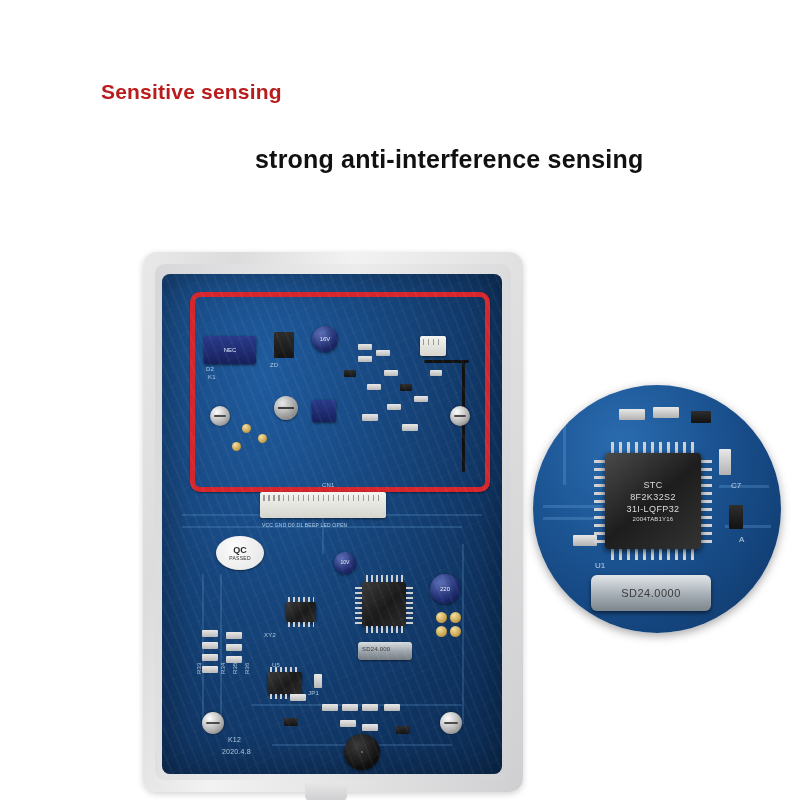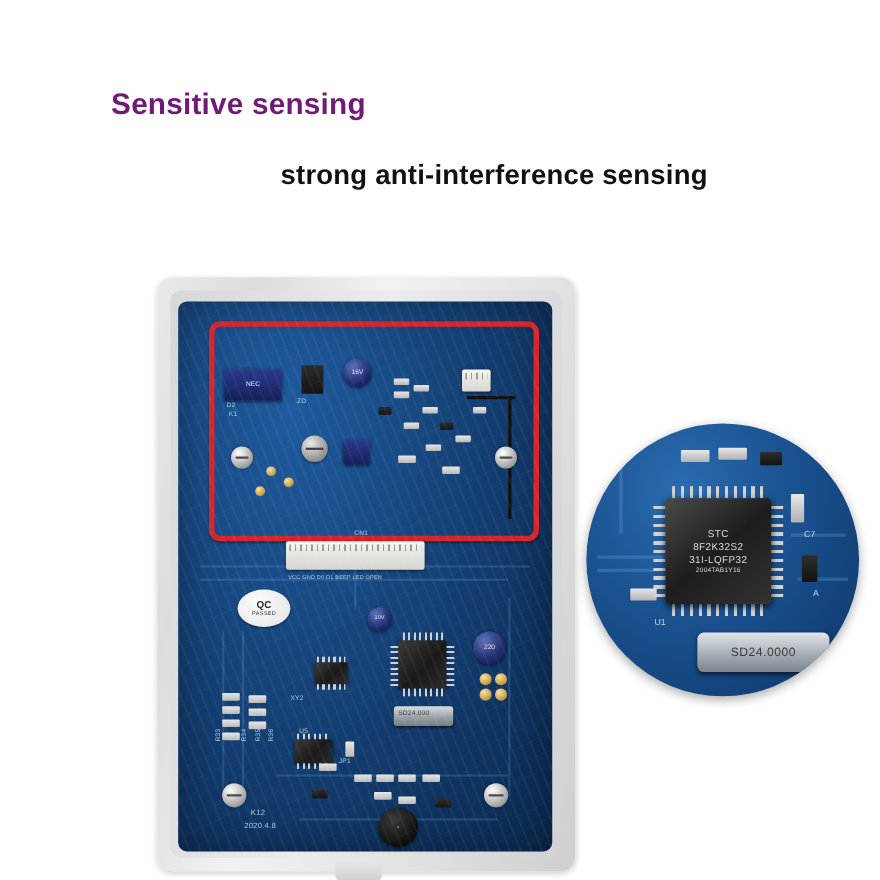--- a/index.html
+++ b/index.html
@@ -13,23 +13,23 @@
     position: relative;
     overflow: hidden;
     font-family: "Liberation Sans", sans-serif;
   }
 
   
   .headline-1 {
     position: absolute;
     left: 101px;
     top: 80px;
-    font-size: 27px;
+    font-size: 21px;
     font-weight: bold;
-    color: #701a75;
+    color: #b91c1c;
     letter-spacing: 0.2px;
     white-space: nowrap;
   }
   .headline-2 {
     position: absolute;
     left: 255px;
     top: 145px;
     font-size: 25px;
     font-weight: bold;
     color: #111111;
@@ -339,21 +339,20 @@
     height: 36px;
     border-radius: 6px;
     background: linear-gradient(#e2e6ea, #a6aeb5 55%, #7d858c);
     box-shadow: 0 2px 4px rgba(0,0,0,0.55);
     color: #3b3b3b;
     font-size: 11px;
     display: flex;
     align-items: center;
     justify-content: center;
     letter-spacing: 0.5px;
-    margin-left: 43px;
   }
   .zb-silk {
     position: absolute;
     color: #d6e6f6;
     font-size: 8px;
     opacity: 0.85;
   }
   .zb-comp {
     position: absolute;
     background: linear-gradient(#e8e8e8, #b2b2b2);

